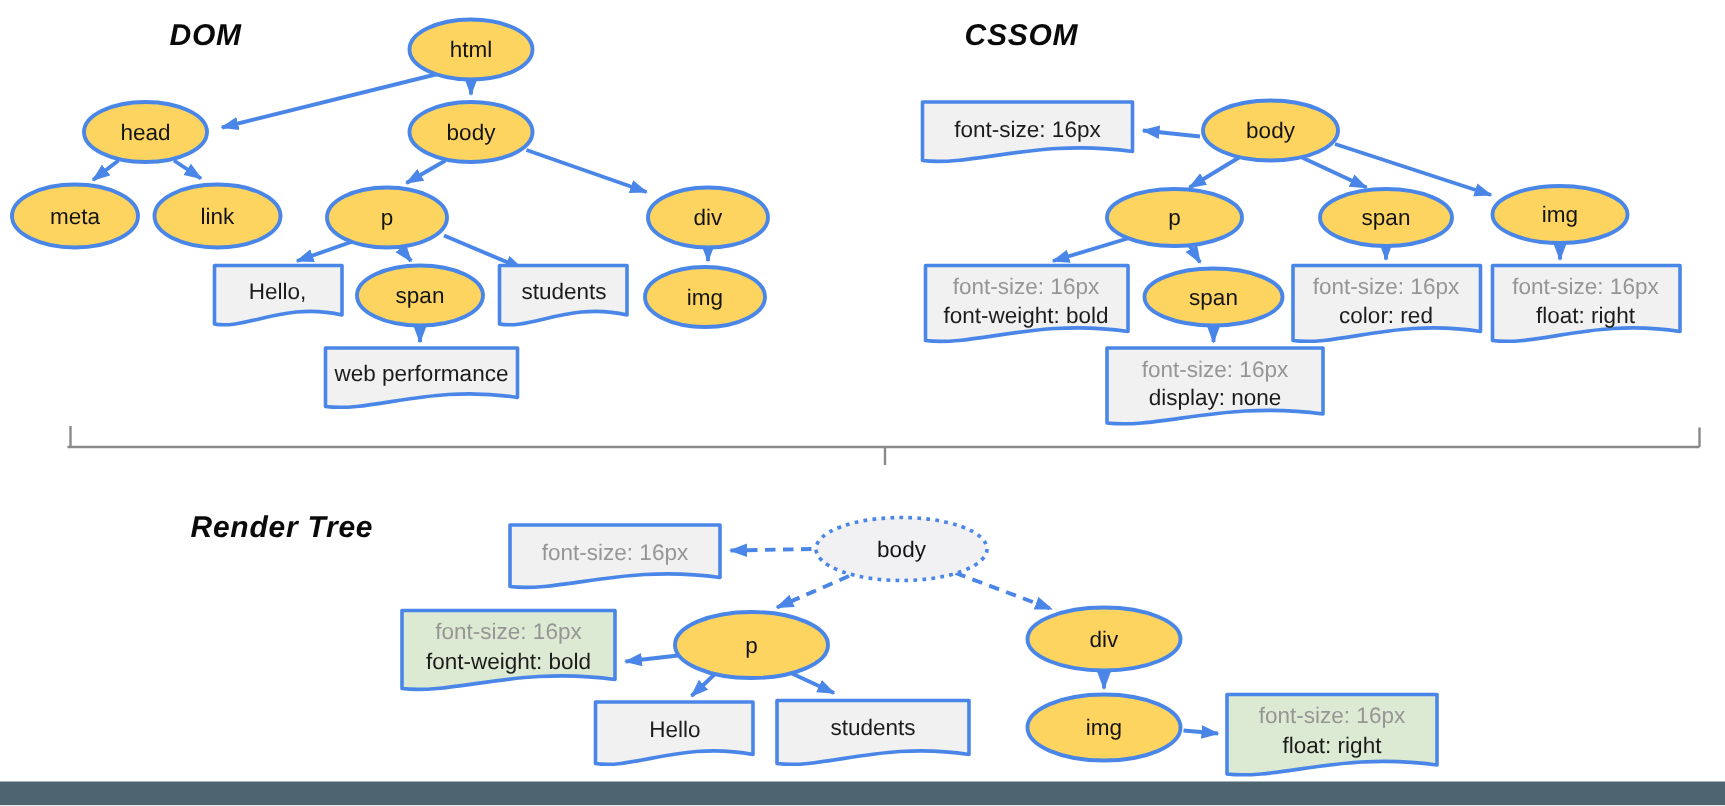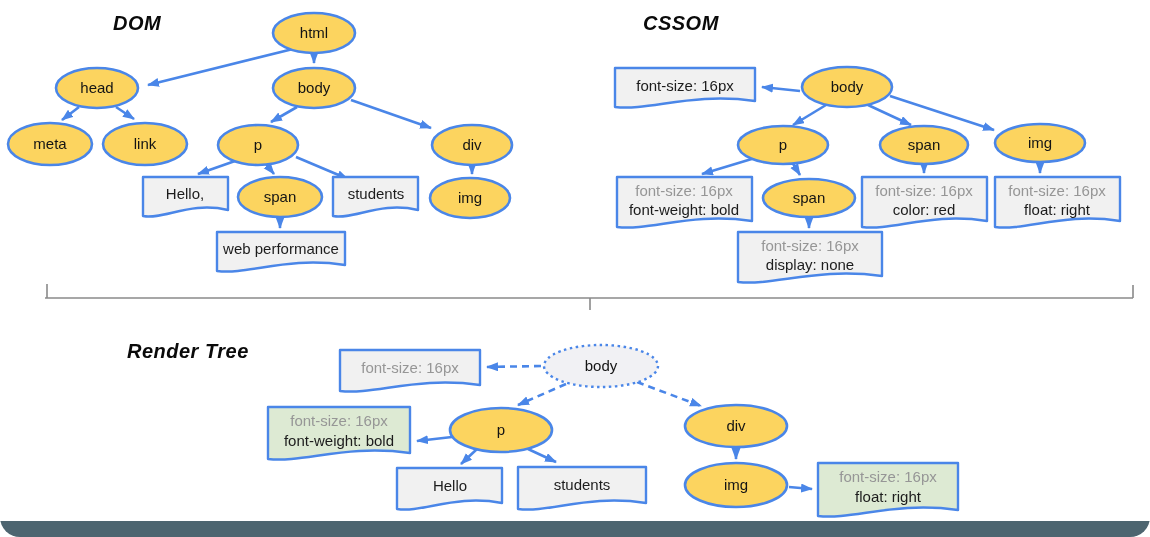--- a/index.html
+++ b/index.html
@@ -1,16 +1,16 @@
 <!DOCTYPE html>
 <html style="--node-fill: #FCD45F; --node-stroke: #4A86E8; --arrow: #4A86E8; --box-fill: #F1F1F1; --box-stroke: #4A86E8; --green-box-fill: #DDEAD3; --render-body-fill: #F1F1F4; --muted-text: #969696; --divider: #8A8A8A; --bottom-bar: #4D6570;"><head>
 <meta charset="utf-8">
 <style>
   html, body { margin: 0; padding: 0; background: #ffffff; }
-  .stage { position: relative; width: 1150px; height: 537px; background: #ffffff; overflow: hidden; border-radius: 20px; }
+  .stage { position: relative; width: 1150px; height: 537px; background: #ffffff; overflow: hidden; }
   svg { display: block; }
   svg text {
     font-family: "Liberation Sans", "DejaVu Sans", sans-serif;
     -webkit-user-select: none; user-select: none;
   }
   .node {
     fill: var(--node-fill, #FCD45F);
     stroke: var(--node-stroke, #4A86E8);
     stroke-width: 2.6;
   }

